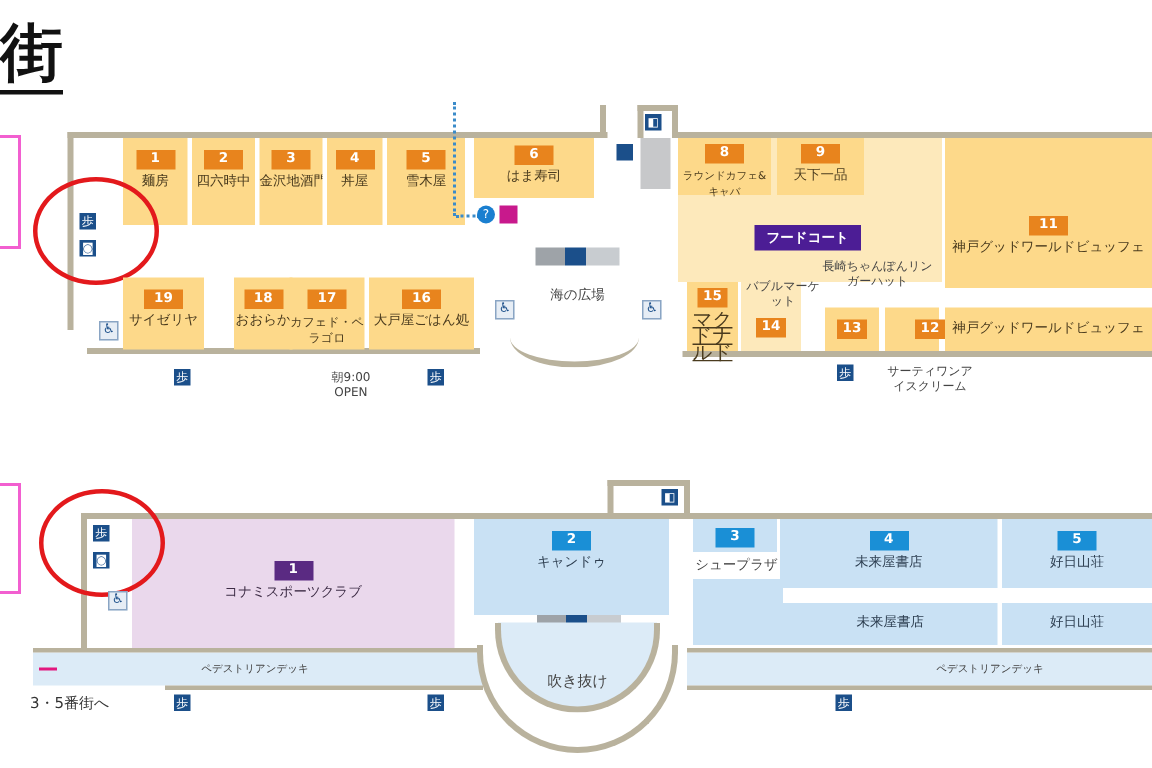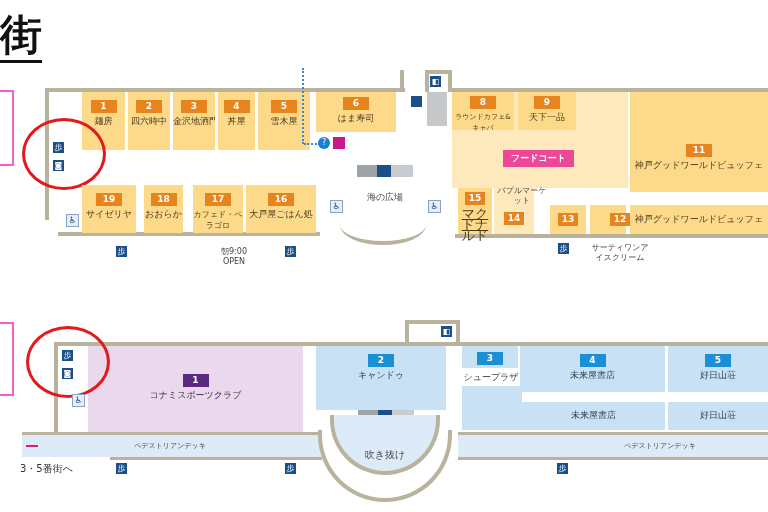--- a/index.html
+++ b/index.html
@@ -18,21 +18,21 @@
   .lbl { display:block; margin-top:3px; line-height:11px; white-space:nowrap; overflow:hidden; }
   .blueshop { background:#c9e1f4; box-sizing:border-box; text-align:center; font-size:9px; color:#2d3e50; }
   .pinkshop { background:#ead8ec; box-sizing:border-box; text-align:center; font-size:9px; color:#3d2c45; }
   .icon-sq { width:11px; height:11px; background:#1b4f8a; color:#fff; font-size:8px; line-height:11px;
              text-align:center; box-sizing:border-box; }
   .icon-wc { width:13px; height:13px; background:#e6edf5; border:1px solid #8aa5c4; color:#1b4f8a; font-size:9px;
              line-height:11px; text-align:center; box-sizing:border-box; }
   .circle-red { border:3px solid #e3191c; border-radius:50%; box-sizing:border-box; }
   .small { font-size:8px; color:#444; text-align:center; line-height:10px; white-space:nowrap; }
   .deck { background:#dcebf7; }
-  .fc-label { background:#ec4899; color:#fff; font-size:9px; font-weight:bold; padding:2px 8px; }
+  .fc-label { background:#4c1d95; color:#fff; font-size:9px; font-weight:bold; padding:2px 8px; }
   .sign { background:linear-gradient(90deg,#9ea3a8 0,#9ea3a8 35%,#1b4f8a 35%,#1b4f8a 60%,#c8ccd0 60%); height:12px; }
 </style>
 </head>
 <body>
 
 <div class="abs title">街</div>
 
 <div class="abs pink-bracket" style="left:0;top:90px;width:12px;height:72px;"></div>
 <div class="abs pink-bracket" style="left:0;top:322px;width:12px;height:70px;"></div>
 
@@ -83,21 +83,21 @@
   <div class="abs" style="left:427px;top:92px;width:20px;height:34px;background:#c7c8ca;"></div>
 
   <div class="abs icon-sq" style="left:53px;top:142px;">歩</div>
   <div class="abs icon-sq" style="left:53px;top:160px;">◙</div>
   <div class="abs circle-red" style="left:22px;top:118px;width:84px;height:72px;"></div>
 
   <div class="abs shop" style="left:82px;top:185px;width:54px;height:48px;">
     <span class="num">19</span>
     <span class="lbl">サイゼリヤ</span>
   </div>
-  <div class="abs shop" style="left:144px;top:185px;width:39px;height:48px;">
+  <div class="abs shop" style="left:156px;top:185px;width:39px;height:48px;">
     <span class="num">18</span>
     <span class="lbl">おおらか</span>
   </div>
   <div class="abs shop" style="left:193px;top:185px;width:50px;height:48px;">
     <span class="num">17</span>
     <span class="lbl" style="font-size:8px;white-space:normal;">カフェド・ペラゴロ</span>
   </div>
   <div class="abs shop" style="left:246px;top:185px;width:70px;height:48px;">
     <span class="num">16</span>
     <span class="lbl" style="white-space:normal;">大戸屋ごはん処</span>
@@ -137,20 +137,21 @@
     <span class="num" style="margin-top:4px;min-width:14px;">15</span>
     <span class="lbl" style="font-size:13px;white-space:normal;text-decoration:underline;">マクドナルド</span>
   </div>
   <div class="abs shop light" style="left:494px;top:188px;width:40px;height:46px;">
     <span class="num" style="margin-top:24px;min-width:14px;text-align:center;">14</span>
   </div>
   <div class="abs small" style="left:494px;top:186px;width:56px;white-space:normal;font-size:8px;">バブルマーケット</div>
   <div class="abs shop" style="left:550px;top:205px;width:36px;height:29px;">
     <span class="num" style="margin-top:8px;min-width:14px;">13</span>
   </div>
+  <div class="abs small" style="left:545px;top:173px;width:80px;white-space:normal;font-size:8px;">長崎ちゃんぽんリンガーハット</div>
   <div class="abs shop" style="left:590px;top:205px;width:36px;height:29px;">
     <span class="num" style="margin-top:8px;min-width:14px;margin-left:20px;">12</span>
   </div>
   <div class="abs small" style="left:590px;top:243px;width:60px;white-space:normal;font-size:8px;">サーティワンアイスクリーム</div>
 
   <div class="abs icon-sq" style="left:558px;top:243px;">歩</div>
 </div>
 
 <div class="abs" style="left:0;top:290px;width:768px;height:222px;">
 

